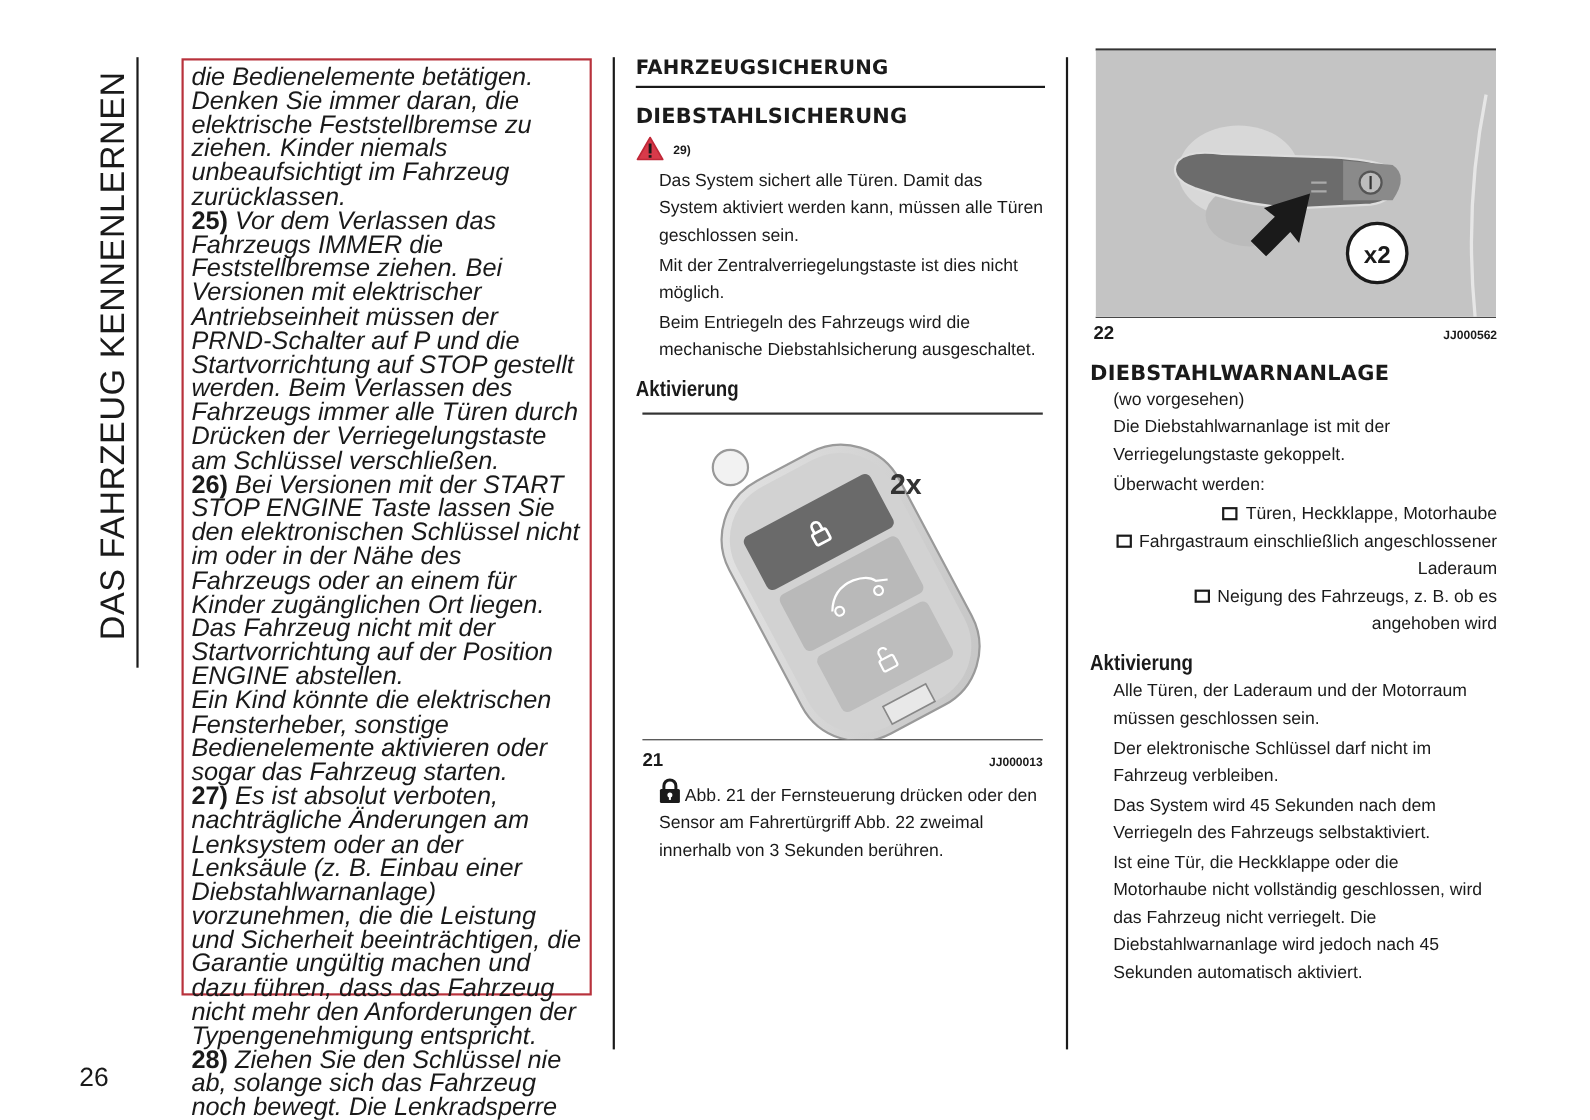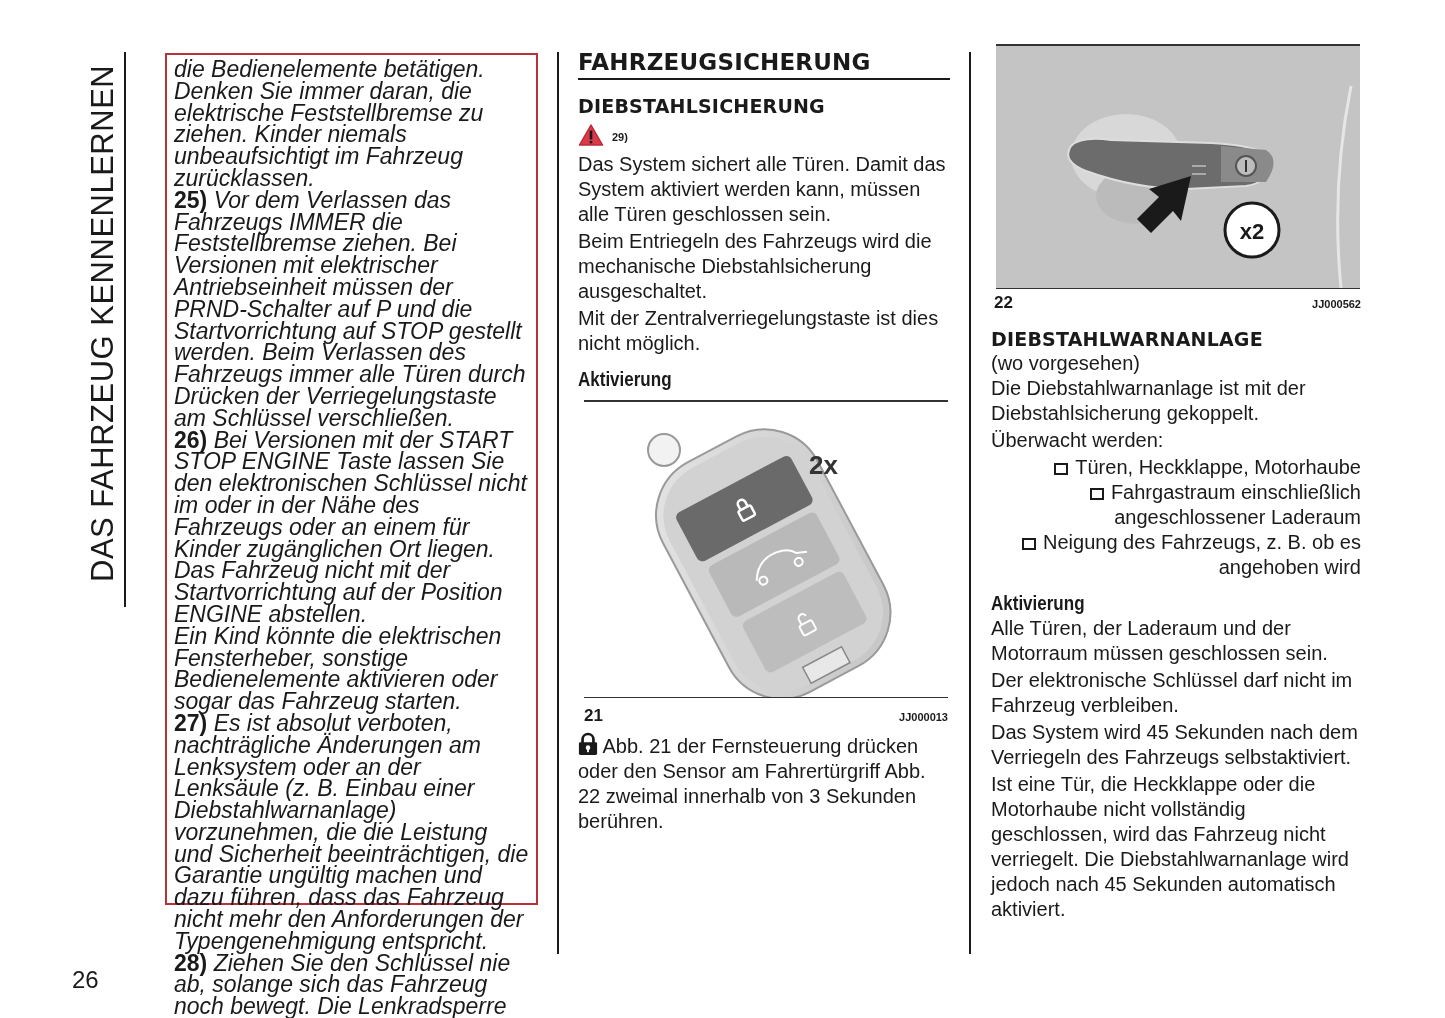--- a/index.html
+++ b/index.html
@@ -27,28 +27,28 @@
   .warn-frame p { margin: 0; }
   .warn-frame .num { font-style: normal; font-weight: bold; }
 
   
   .col-divider { position: absolute; width: 1.5px; background: #1a1a1a; }
 
   
   .col-mid { position: absolute; left: 578px; top: 47px; width: 372px; }
   .h1 {
     font-family: "DejaVu Sans", sans-serif; font-weight: bold;
-    font-size: 23px; letter-spacing: 0.2px; line-height: 30px;
+    font-size: 18px; letter-spacing: 0.2px; line-height: 30px;
     padding-bottom: 1px; border-bottom: 2px solid #1a1a1a;
   }
   .h2 {
     font-family: "DejaVu Sans", sans-serif; font-weight: bold;
     font-size: 19px; line-height: 24px; letter-spacing: 0.2px;
   }
-  .body-text { font-size: 20px; line-height: 25px; }
+  .body-text { font-size: 16px; line-height: 25px; margin-left: 21px; }
   .para { margin-bottom: 2px; }
   .sub-h { font-size: 20px; font-weight: bold; transform: scaleX(0.85); transform-origin: 0 0; line-height: 26px; }
 
   .warn-ref { display: flex; align-items: center; height: 26px; }
   .warn-ref .tri { width: 26px; height: 24px; }
   .warn-ref .ref { font-size: 11px; font-weight: bold; margin-left: 8px; margin-top: 4px; }
 
   .figure-box { position: relative; }
   .fig-rule { height: 1.5px; background: #333; }
   .fig-caption { display: flex; justify-content: space-between; align-items: baseline; }
@@ -88,22 +88,22 @@
   <div class="warn-ref" style="margin-top:4px;">
     <svg class="tri" viewBox="0 0 26 24">
       <path d="M13 2 L24.5 22 L1.5 22 Z" fill="#d83a4a" stroke="#c02838" stroke-width="1.5" stroke-linejoin="round"></path>
       <rect x="11.7" y="7.5" width="2.6" height="9" fill="#1a1a1a"></rect>
       <rect x="11.7" y="18" width="2.6" height="2.4" fill="#1a1a1a"></rect>
     </svg>
     <span class="ref">29)</span>
   </div>
   <div class="body-text" style="margin-top:4px;">
     <p class="para">Das System sichert alle Türen. Damit das System aktiviert werden kann, müssen alle Türen geschlossen sein.</p>
+    <p class="para">Mit der Zentralverriegelungstaste ist dies nicht möglich.</p>
     <p class="para">Beim Entriegeln des Fahrzeugs wird die mechanische Diebstahlsicherung ausgeschaltet.</p>
-    <p class="para">Mit der Zentralverriegelungstaste ist dies nicht möglich.</p>
   </div>
   <div class="sub-h" style="margin-top:10px;">Aktivierung</div>
 
   <div class="figure-box" style="margin-top:8px; width:364px; margin-left:6px;">
     <div class="fig-rule"></div>
     <svg viewBox="0 0 364 295" width="364" height="295" style="display:block;">
       <defs>
         <linearGradient id="fobg" x1="0" y1="0" x2="1" y2="1">
           <stop offset="0" stop-color="#e4e4e4"></stop>
           <stop offset="1" stop-color="#c4c4c4"></stop>
@@ -170,21 +170,21 @@
     <div class="fig-rule" style="margin-left:5px; width:364px;"></div>
     <div class="fig-caption" style="margin-top:4px; margin-left:3px;">
       <span class="fig-num">22</span>
       <span class="fig-code">JJ000562</span>
     </div>
   </div>
 
   <div class="h2" style="margin-top:14px;">DIEBSTAHLWARNANLAGE</div>
   <div class="body-text">
     <p>(wo vorgesehen)</p>
-    <p class="para">Die Diebstahlwarnanlage ist mit der Diebstahlsicherung gekoppelt.</p>
+    <p class="para">Die Diebstahlwarnanlage ist mit der Verriegelungstaste gekoppelt.</p>
     <p class="para">Überwacht werden:</p>
     <div class="checkbox-item" style="display:block;"><span class="cb"></span><span>Türen, Heckklappe, Motorhaube</span></div>
     <div class="checkbox-item" style="display:block;"><span class="cb"></span><span>Fahrgastraum einschließlich angeschlossener Laderaum</span></div>
     <div class="checkbox-item" style="display:block;"><span class="cb"></span><span>Neigung des Fahrzeugs, z. B. ob es angehoben wird</span></div>
   </div>
   <div class="sub-h" style="margin-top:10px;">Aktivierung</div>
   <div class="body-text">
     <p class="para">Alle Türen, der Laderaum und der Motorraum müssen geschlossen sein.</p>
     <p class="para">Der elektronische Schlüssel darf nicht im Fahrzeug verbleiben.</p>
     <p class="para">Das System wird 45 Sekunden nach dem Verriegeln des Fahrzeugs selbstaktiviert.</p>

